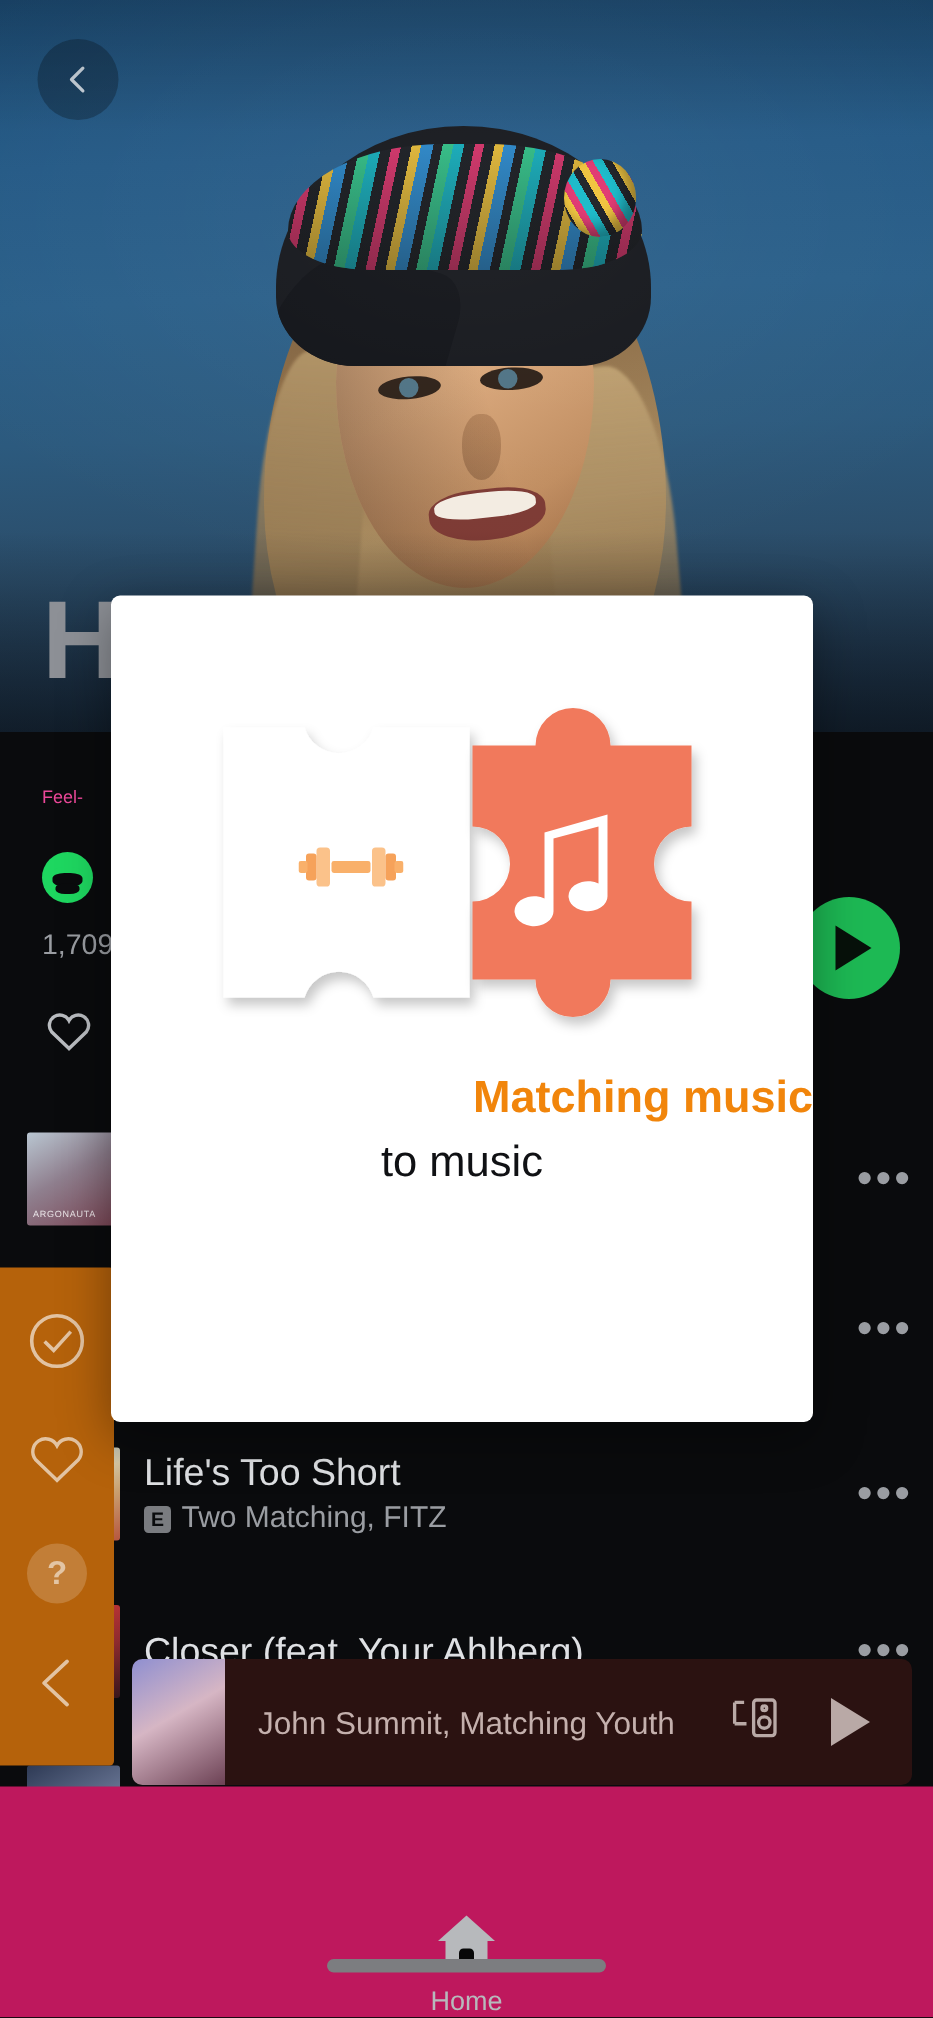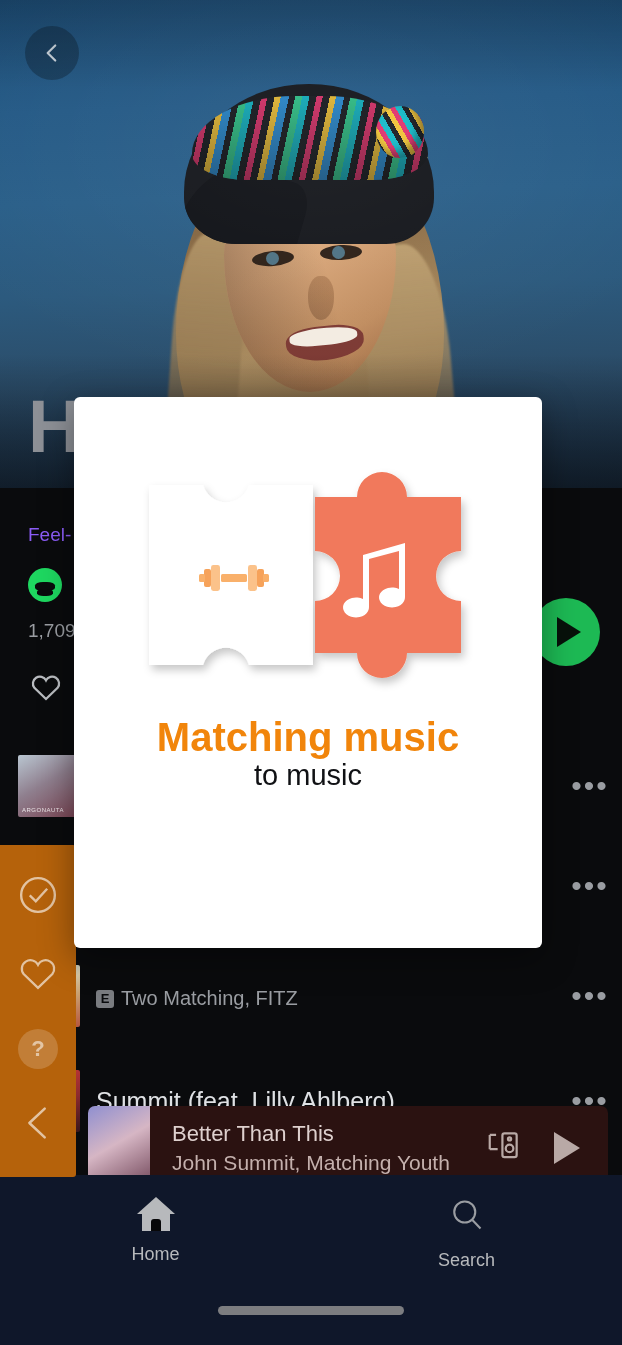--- a/index.html
+++ b/index.html
@@ -62,21 +62,21 @@
     box-shadow:inset -6px -6px 10px rgba(0,0,0,.4);}
 
   
   .backbtn{position:absolute;left:25px;top:26px;width:54px;height:54px;border-radius:50%;
     background:rgba(12,30,48,0.42);display:flex;align-items:center;justify-content:center;}
   .backbtn svg{display:block;}
 
   
   .content{position:absolute;left:0;top:488px;width:622px;height:857px;background:#0a0b0d;}
   .plTitle{position:absolute;left:28px;top:-98px;font-size:74px;font-weight:700;color:#8d9096;letter-spacing:-1px;line-height:1;}
-  .plDesc{position:absolute;left:28px;top:36px;font-size:19px;color:#8b5cf6;}
+  .plDesc{position:absolute;left:28px;top:36px;font-size:12px;color:#ec4899;}
   .plOwner{position:absolute;left:28px;top:80px;display:flex;align-items:center;gap:11px;}
   .spotlogo{width:34px;height:34px;border-radius:50%;background:#1ed760;position:relative;overflow:hidden;flex:none;}
   .spotlogo i{position:absolute;display:block;background:#0a0b0d;border-radius:50%;}
   .spotlogo i:nth-child(1){left:5px;top:7px;width:24px;height:11px;border-radius:40%;}
   .spotlogo i:nth-child(2){left:7px;top:14px;width:20px;height:9px;border-radius:40%;}
   .spotlogo i:nth-child(3){left:9px;top:21px;width:16px;height:7px;border-radius:40%;}
   .spotlogo b{position:absolute;left:5px;top:10px;width:24px;height:18px;background:#1ed760;border-radius:40%;}
   .ownerName{font-size:20px;color:#d7d9dc;font-weight:500;}
   .likes{position:absolute;left:28px;top:132px;font-size:19px;color:#9a9da2;}
   .heartHdr{position:absolute;left:28px;top:182px;}
@@ -105,21 +105,21 @@
   .npart{width:62px;height:84px;flex:none;background:linear-gradient(150deg,#8f8fd0 0%,#d6b6c4 45%,#6c4154 100%);}
   .nptext{margin-left:22px;flex:1;min-width:0;}
   .nptitle{font-size:22px;color:#ded0ce;line-height:1.2;}
   .npsub{margin-top:3px;font-size:21px;color:#c4b0ad;}
   .npicons{display:flex;align-items:center;gap:30px;margin-right:28px;}
   .npPlay{width:0;height:0;border-left:26px solid #b9a9a6;border-top:16px solid transparent;border-bottom:16px solid transparent;}
   .npProgress{position:absolute;left:88px;right:14px;top:1192px;height:3px;background:rgba(255,255,255,.12);border-radius:2px;}
   .npProgress i{display:block;height:3px;width:26px;background:#c9bdba;border-radius:2px;}
 
   
-  .tabbar{position:absolute;left:0;right:0;bottom:0;height:148px;background:#0f172a;display:flex;align-items:flex-start;padding-top:22px;}
+  .tabbar{position:absolute;left:0;right:0;bottom:0;height:148px;background:#be185d;display:flex;align-items:flex-end;padding-top:6px;}
   .tab{flex:1;display:flex;flex-direction:column;align-items:center;gap:13px;}
   .tab .tlabel{font-size:18px;color:#b7b9bc;}
   .homeIcon{width:38px;height:34px;position:relative;}
   .homeIcon .roof{position:absolute;left:0;top:0;width:0;height:0;border-left:19px solid transparent;border-right:19px solid transparent;border-bottom:17px solid #b7b9bc;}
   .homeIcon .body{position:absolute;left:5px;top:15px;width:28px;height:19px;background:#b7b9bc;}
   .homeIcon .door{position:absolute;left:14px;top:22px;width:10px;height:12px;background:#070708;border-radius:3px 3px 0 0;}
   .libIcon{width:36px;height:34px;position:relative;}
   .libIcon i{position:absolute;top:0;width:2.5px;height:34px;background:#b7b9bc;}
   .libIcon i:nth-child(1){left:3px;}
   .libIcon i:nth-child(2){left:12px;}
@@ -133,21 +133,21 @@
     display:flex;flex-direction:column;align-items:center;justify-content:space-around;padding:12px 0;}
   .coach .ci{opacity:.62;}
   .coach .help{width:40px;height:40px;border-radius:50%;background:rgba(255,255,255,.18);
     display:flex;align-items:center;justify-content:center;color:rgba(255,255,255,.55);font-size:22px;font-weight:600;}
   .card{position:absolute;left:74px;top:397px;width:468px;height:551px;background:#fff;border-radius:6px;
     box-shadow:0 10px 34px rgba(0,0,0,.38);}
   .puzzle{position:absolute;left:0;right:0;top:52px;height:252px;display:flex;align-items:center;justify-content:center;}
   .pzwrap{position:relative;width:330px;height:240px;}
   .pz{position:absolute;top:0;left:0;}
   .pzEmoji{position:absolute;left:56px;top:106px;width:70px;height:34px;}
-  .cardTitle{position:absolute;left:0;right:0;top:318px;text-align:center;font-size:40px;font-weight:700;color:#f1850b;}
+  .cardTitle{position:absolute;left:0;right:0;top:318px;text-align:right;font-size:30px;font-weight:700;color:#f1850b;}
   .cardSub{position:absolute;left:0;right:0;top:362px;text-align:center;font-size:29px;color:#101114;}
 </style>
 </head>
 <body>
 
 <div class="phone">
 
   <div class="hero">
     <div class="person">
       <div class="hair-back"></div>
@@ -224,50 +224,50 @@
       <div class="art a4"></div>
       <div class="tmeta">
         <div class="tname"></div>
       </div>
       <div class="dots">•••</div>
     </div>
 
     <div class="track" style="top:460px">
       <div class="art a1"></div>
       <div class="tmeta">
+        <div class="tname">Life's Too Short</div>
         <div class="tsub">
           <span class="ebadge">E</span>
           <span>Two Matching, FITZ</span>
         </div>
       </div>
       <div class="dots">•••</div>
     </div>
 
     <div class="track" style="top:565px">
       <div class="art a3"></div>
       <div class="tmeta">
-        <div class="tname">Summit (feat. Lilly Ahlberg)</div>
+        <div class="tname">Closer (feat. Your Ahlberg)</div>
       </div>
       <div class="dots">•••</div>
     </div>
 
     <div class="track" style="top:672px">
       <div class="art a5">
           <span class="lbl">ARGONAUTA</span>
         </div>
       <div class="tmeta">
         <div class="tname" style="color:#4a4b4e">Carry Us</div>
       </div>
     </div>
   </div>
 
   <div class="npbar">
     <div class="npart"></div>
     <div class="nptext">
-      <div class="nptitle">Better Than This</div>
       <div class="npsub">John Summit, Matching Youth</div>
     </div>
     <div class="npicons">
       <span>
         <svg width="40" height="38" viewBox="0 0 24 24" fill="none" stroke="#b9a9a6" stroke-width="1.4">
           <path d="M3 5h4M3 5v9M3 14h5"></path>
             <rect x="11" y="4" width="9" height="15" rx="1.3"></rect>
           <circle cx="15.5" cy="7.5" r="1"></circle>
             <circle cx="15.5" cy="13.5" r="2.4"></circle>
         </svg>
@@ -280,29 +280,20 @@
     </div>
 
   <div class="tabbar">
     <div class="tab">
       <span class="homeIcon">
           <span class="roof"></span>
           <span class="body"></span>
           <span class="door"></span>
         </span>
       <span class="tlabel">Home</span>
-    </div>
-    <div class="tab">
-      <span>
-        <svg width="38" height="36" viewBox="0 0 24 24" fill="none" stroke="#9a9da2" stroke-width="1.4">
-            <circle cx="10.5" cy="10" r="7"></circle>
-            <line x1="15.6" y1="15.4" x2="21" y2="21"></line>
-          </svg>
-      </span>
-      <span class="tlabel">Search</span>
     </div>
   </div>
   <div class="homeBar"></div>
 
   <div class="coach">
     <span class="ci">
       <svg width="44" height="44" viewBox="0 0 24 24" fill="none" stroke="#fff" stroke-width="1.3">
           <circle cx="12" cy="12" r="9.2"></circle>
           <polyline points="7.5 12.2 10.8 15.4 17 8.6"></polyline>
         </svg>

